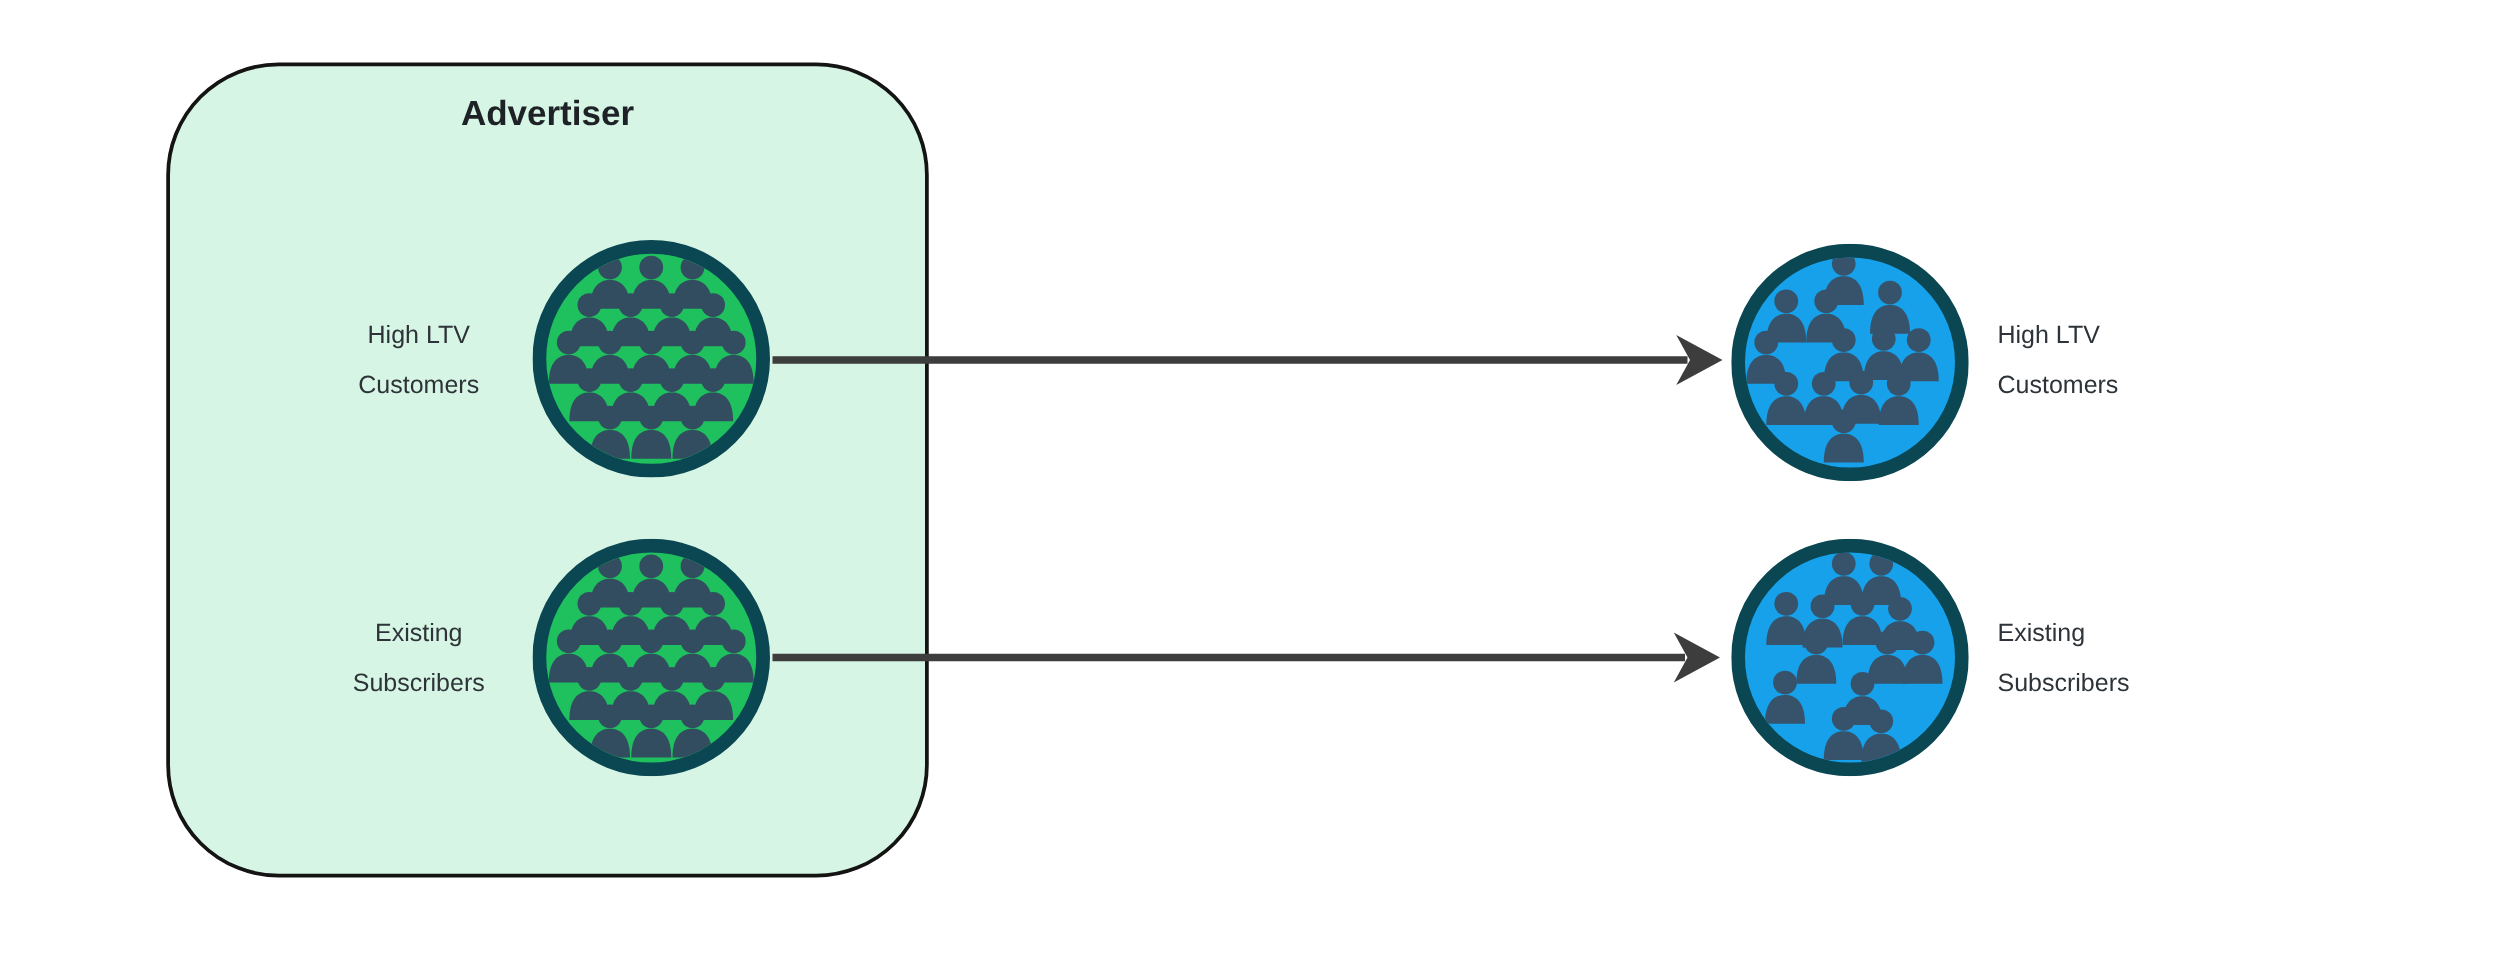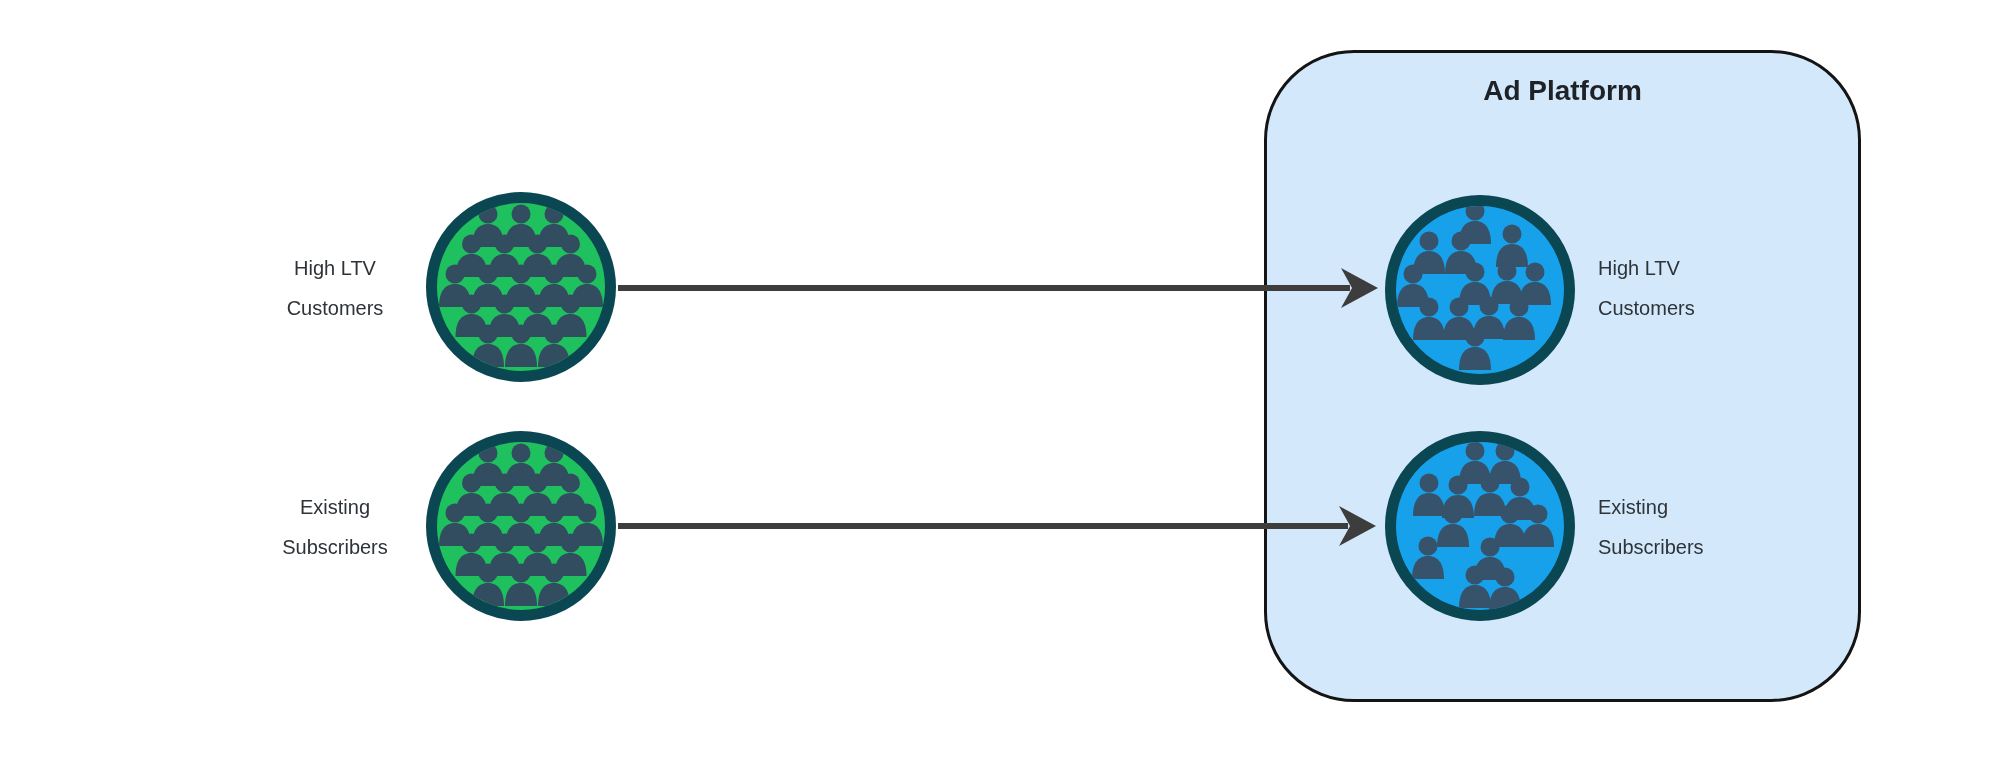--- a/index.html
+++ b/index.html
@@ -50,24 +50,24 @@
   .arrows-layer{
     position:absolute;left:0;top:0;width:1999px;height:778px;
     pointer-events:none;
   }
 </style>
 </head>
 <body>
 
 <div class="canvas">
 
-
-  <div class="box platform">
-    <div class="box-title">Ad Platform</div>
-  </div>
+  <div class="box advertiser">
+    <div class="box-title">Advertiser</div>
+  </div>
+
 
   <svg class="arrows-layer" viewBox="0 0 1999 778" aria-hidden="true">
     <g>
       <line x1="618" y1="288" x2="1350" y2="288" stroke="var(--arrow,#3d3d3d)" stroke-width="6"></line>
       <polygon points="1378,288 1341,268 1352,288 1341,308" fill="var(--arrow,#3d3d3d)"></polygon>
     </g>
     <g>
       <line x1="618" y1="526" x2="1348" y2="526" stroke="var(--arrow,#3d3d3d)" stroke-width="6"></line>
       <polygon points="1376,526 1339,506 1350,526 1339,546" fill="var(--arrow,#3d3d3d)"></polygon>
     </g>

